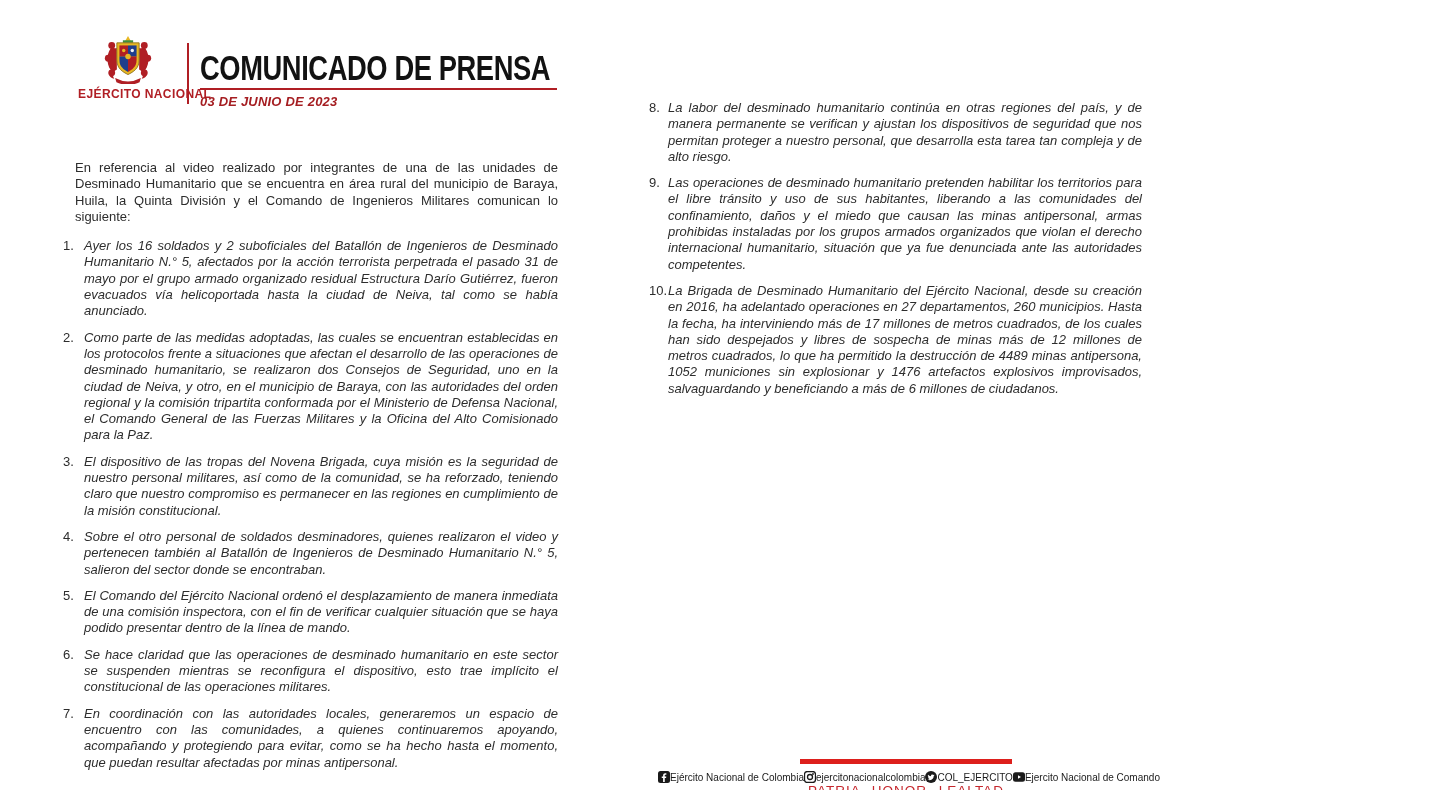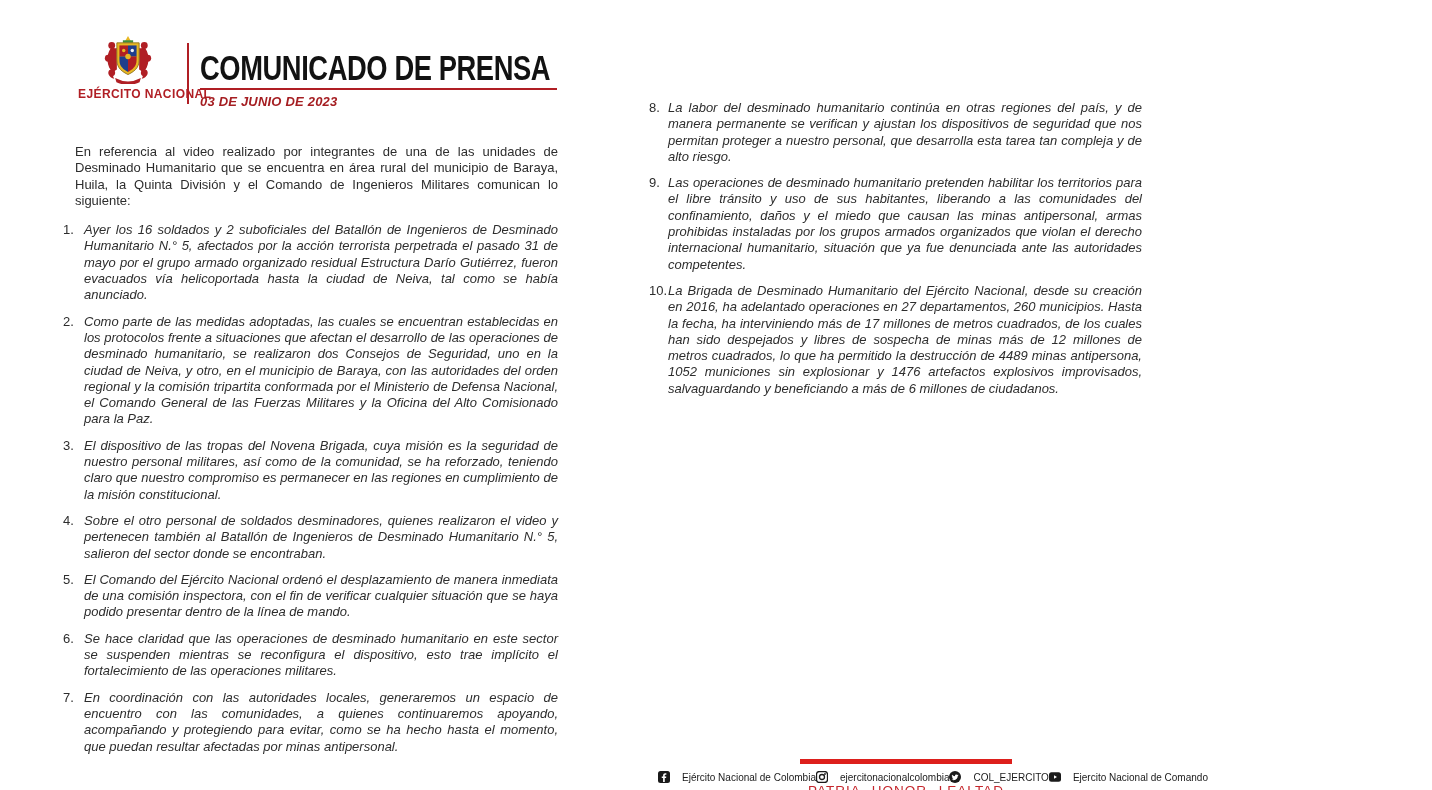--- a/index.html
+++ b/index.html
@@ -49,21 +49,21 @@
   }
 
   
   .col {
     position:absolute;
     font-size:13px; line-height:16.3px; color:#2d2d2d;
   }
   .col-left  { left:63px;  top:144px; width:495px; }
   .col-right { left:649px; top:100px; width:493px; }
   .intro {
-    margin:0 0 0 12px;
+    margin:16px 0 0 12px;
     text-align:justify;
   }
   .item { display:flex; margin-top:10px; }
   .col-left .item.first { margin-top:13px; }
   .col-right .item.first { margin-top:0; }
   .num { flex:0 0 21px; white-space:nowrap; }
   .col-right .num { flex:0 0 19px; }
   .txt { flex:1; text-align:justify;font-style:italic; }
 
   
@@ -74,21 +74,21 @@
     letter-spacing:1px; word-spacing:7px; white-space:nowrap;margin-top:42px;
   }
   .motto-bar {
     position:absolute; left:800px; top:759px;
     width:212px; height:5px; background:#DD1F1C;
   }
   .social-row {
     position:absolute; left:658px; top:771px; width:480px;
     display:flex; justify-content:space-between; align-items:center;
   }
-  .social-item { display:flex; align-items:center; gap:12px; cursor:pointer; }
+  .social-item { display:flex; align-items:center; gap:0; cursor:pointer; }
   .social-icon { display:inline-flex; width:12px; height:12px; }
   .social-label { font-size:10px; color:#1a1a1a; white-space:nowrap; }
 </style>
 </head>
 <body>
 
 <div class="page">
 
   <div class="logo-block">
     <svg class="crest" width="52" height="48" viewBox="0 0 60 56" aria-hidden="true">
@@ -148,21 +148,21 @@
     <div class="item">
       <span class="num">4.</span>
       <span class="txt">Sobre el otro personal de soldados desminadores, quienes realizaron el video y pertenecen también al Batallón de Ingenieros de Desminado Humanitario N.° 5, salieron del sector donde se encontraban.</span>
     </div>
     <div class="item">
       <span class="num">5.</span>
       <span class="txt">El Comando del Ejército Nacional ordenó el desplazamiento de manera inmediata de una comisión inspectora, con el fin de verificar cualquier situación que se haya podido presentar dentro de la línea de mando.</span>
     </div>
     <div class="item">
       <span class="num">6.</span>
-      <span class="txt">Se hace claridad que las operaciones de desminado humanitario en este sector se suspenden mientras se reconfigura el dispositivo, esto trae implícito el fortalecimiento de las operaciones militares.</span>
+      <span class="txt">Se hace claridad que las operaciones de desminado humanitario en este sector se suspenden mientras se reconfigura el dispositivo, esto trae implícito el constitucional de las operaciones militares.</span>
     </div>
     <div class="item">
       <span class="num">7.</span>
       <span class="txt">En coordinación con las autoridades locales, generaremos un espacio de encuentro con las comunidades, a quienes continuaremos apoyando, acompañando y protegiendo para evitar, como se ha hecho hasta el momento, que puedan resultar afectadas por minas antipersonal.</span>
     </div>
   </div>
 
   <div class="col col-right">
     <div class="item first">
       <span class="num">8.</span>

